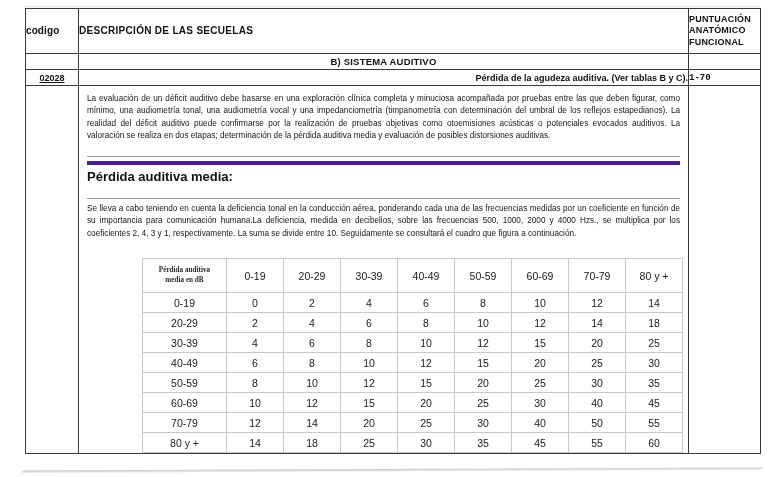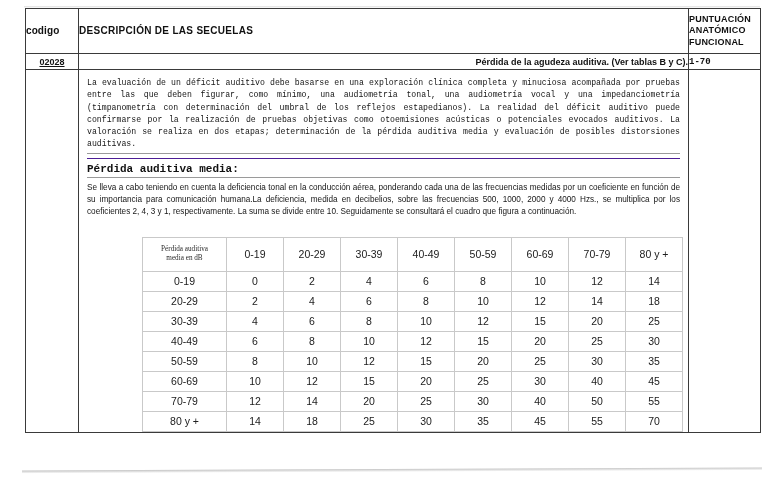--- a/index.html
+++ b/index.html
@@ -108,31 +108,30 @@
     padding: 7px 8px 0 8px;
   }
   .para {
     font-size: 8.2px;
     line-height: 1.5;
     text-align: justify;
     margin: 0 0 2px 0;
     color: #161616;
   }
   .sub-head {
-    font-size: 11px;
+    font-size: 13px;
     font-weight: bold;
     margin: 4px 0 3px 0;
-    border-top: 1px solid #4c1d95;
+    border-top: 4px solid #4c1d95;
     padding-top: 4px;
   }
   .rule-under {
     border-bottom: 1px solid #9a9a9a;
-    padding-bottom: 2px;
+    padding-bottom: 14px;
     margin-bottom: 4px;
-    font-family: Liberation Mono, monospace;
   }
 
   
   .matrix-wrap {
     margin: 18px 0 0 55px;
   }
   table.matrix {
     border-collapse: collapse;
     table-layout: fixed;
     width: 540px;
@@ -145,21 +144,21 @@
     font-weight: normal;
   }
   table.matrix thead th {
     height: 33px;
     font-size: 10.5px;
     color: #202020;
   }
   table.matrix thead th.corner {
     font-family: "Liberation Serif", serif;
     font-size: 7.2px;
-    font-weight: normal;
+    font-weight: bold;
     line-height: 1.3;
     color: #2a2a2a;
     padding: 0 10px;
   }
   table.matrix tbody th.rowhead {
     height: 19px;
     font-size: 10.5px;
     color: #202020;
   }
   table.matrix tbody td {
@@ -212,20 +211,25 @@
         <th class="hdr-cell hdr-punt">
           <div>PUNTUACIÓN</div>
           <div>ANATÓMICO</div>
           <div>FUNCIONAL</div>
         </th>
       </tr>
     </thead>
 
     <tbody>
 
+      <tr class="band-row">
+        <td></td>
+        <td class="band-title">B) SISTEMA AUDITIVO</td>
+        <td></td>
+      </tr>
 
       <tr class="code-row">
         <td class="code-num">02028</td>
         <td class="code-desc">Pérdida de la agudeza auditiva. (Ver tablas B y C).</td>
         <td class="code-score">1-70</td>
       </tr>
 
       <tr>
         <td class="body-cell"></td>
         <td class="body-cell">
@@ -346,21 +350,21 @@
                   </tr>
                   <tr>
                     <th class="rowhead">80 y +</th>
                     <td>14</td>
                     <td>18</td>
                     <td>25</td>
                     <td>30</td>
                     <td>35</td>
                     <td>45</td>
                     <td>55</td>
-                    <td>70</td>
+                    <td>60</td>
                   </tr>
                 </tbody>
               </table>
             </div>
 
           </div>
         </td>
         <td class="body-cell"></td>
       </tr>
 

